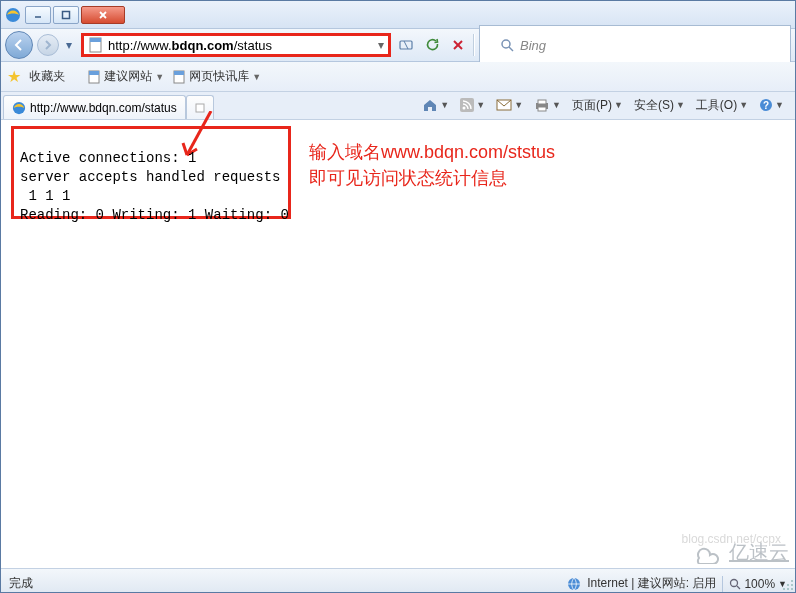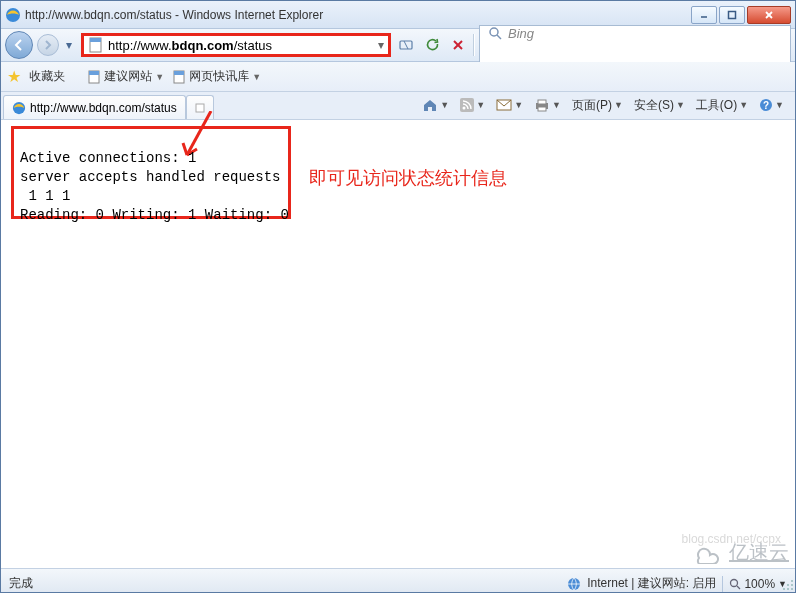--- a/index.html
+++ b/index.html
@@ -79,22 +79,22 @@
     width:22px;height:22px;
     display:flex;align-items:center;justify-content:center;
     color:#4a6a94;
   }
   .sep { width:2px;height:22px;border-left:1px solid #c0cfdf;border-right:1px solid #fff; }
   .search-box {
     flex:1;
     height:40px;
     border:1px solid #a7bbd3;
     background:#fff;
-    display:flex;
-    padding:0 8px;
+    display:flex;align-items:center;
+    padding:0 20px;
     gap:6px;
   }
   .search-box .glass { color:#7a93b5; }
   .search-ph { color:#888; font-style:italic; font-size:13px;}
   .favbar {
     height: 30px;
     background: linear-gradient(to bottom,#f3f7fb,#e7eef8);
     border-bottom:1px solid #c3d1e3;
     display:flex;align-items:center;
     padding:0 6px;
@@ -213,21 +213,20 @@
 </head>
 <body>
 
 <div class="window">
 
   <div class="titlebar">
     <svg class="ie-icon" viewBox="0 0 16 16">
         <circle cx="8" cy="8" r="7" fill="#3b8ad8"></circle>
         <path d="M2 8c2-6 10-6 12 0-3-2-9-2-12 0z" fill="#f4c430"></path>
       </svg>
-    <span class="title-text">http://www.bdqn.com/status - Windows Internet Explorer</span>
     <div class="win-buttons">
       <div class="win-btn">
           <svg width="10" height="10">
             <line x1="2" y1="7" x2="8" y2="7" stroke-width="1.5"></line>
           </svg>
         </div>
       <div class="win-btn">
           <svg width="10" height="10">
             <rect x="1.5" y="1.5" width="7" height="7" fill="none" stroke-width="1.5"></rect>
           </svg>
@@ -386,21 +385,21 @@
       <path d="M30 0 L6 44" stroke="#e8261b" stroke-width="3" fill="none"></path>
       <path d="M6 44 L2 32 M6 44 L16 38" stroke="#e8261b" stroke-width="3" fill="none"></path>
     </svg>
     <div class="red-box">
 <pre><span>Active connections: 1</span>
 <span>server accepts handled requests</span>
 <span> 1 1 1</span>
 <span>Reading: 0 Writing: 1 Waiting: 0</span></pre>
     </div>
     <div class="annot">
-      <br>
+      <span>输入域名www.bdqn.com/ststus</span><br>
       <span>即可见访问状态统计信息</span>
     </div>
     <div class="watermark">blog.csdn.net/ccpx</div>
     <div class="logo-wm">
       <svg width="36" height="22">
           <path d="M10 16a6 6 0 1 1 11-3 5 5 0 1 1 3 9H10a5 5 0 0 1 0-6z" fill="none" stroke="#9fa7af" stroke-width="2"></path>
         </svg>
       <span>亿速云</span>
     </div>
   </div>

